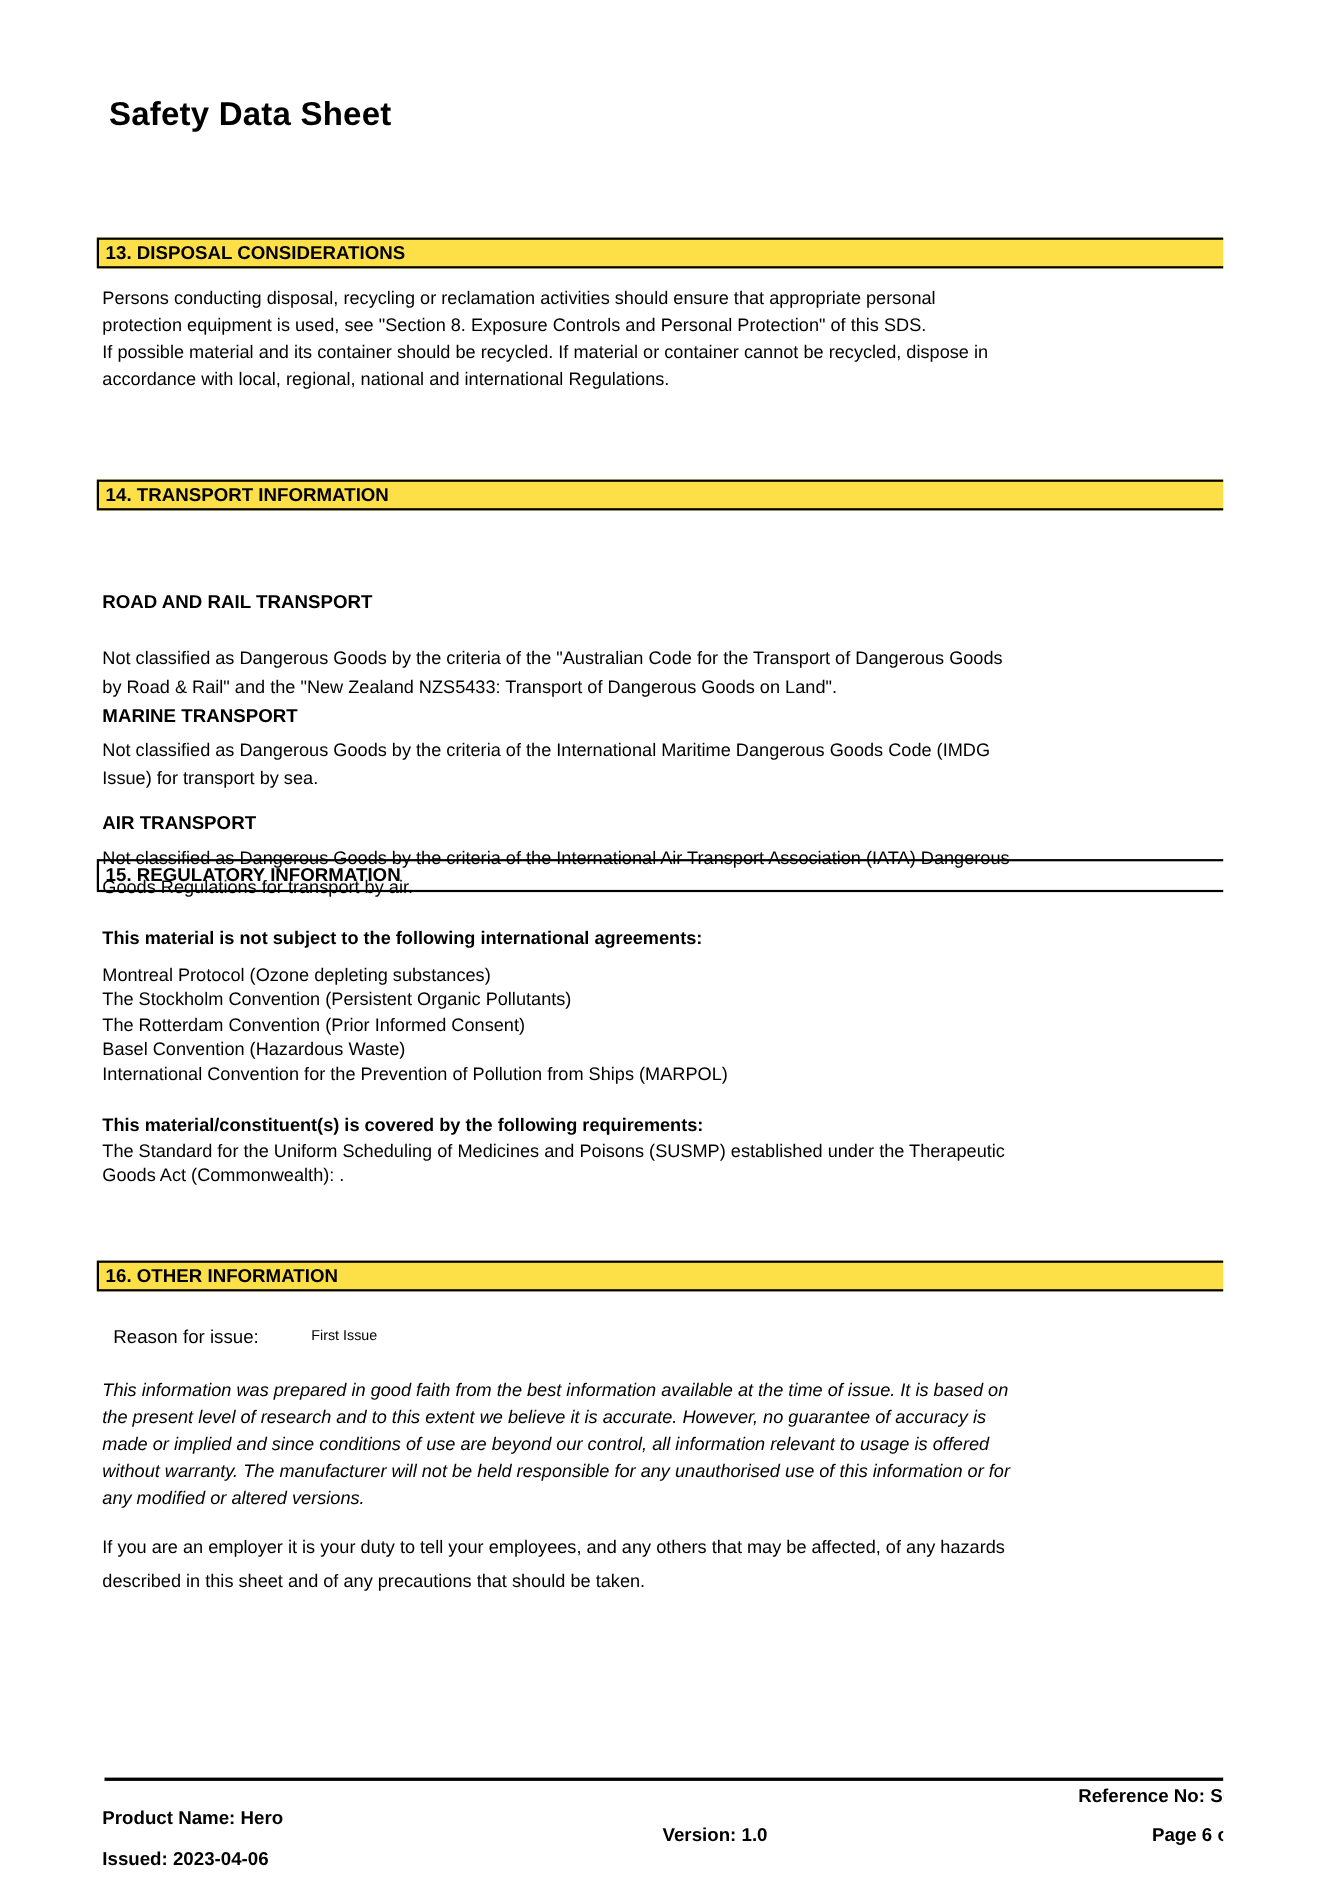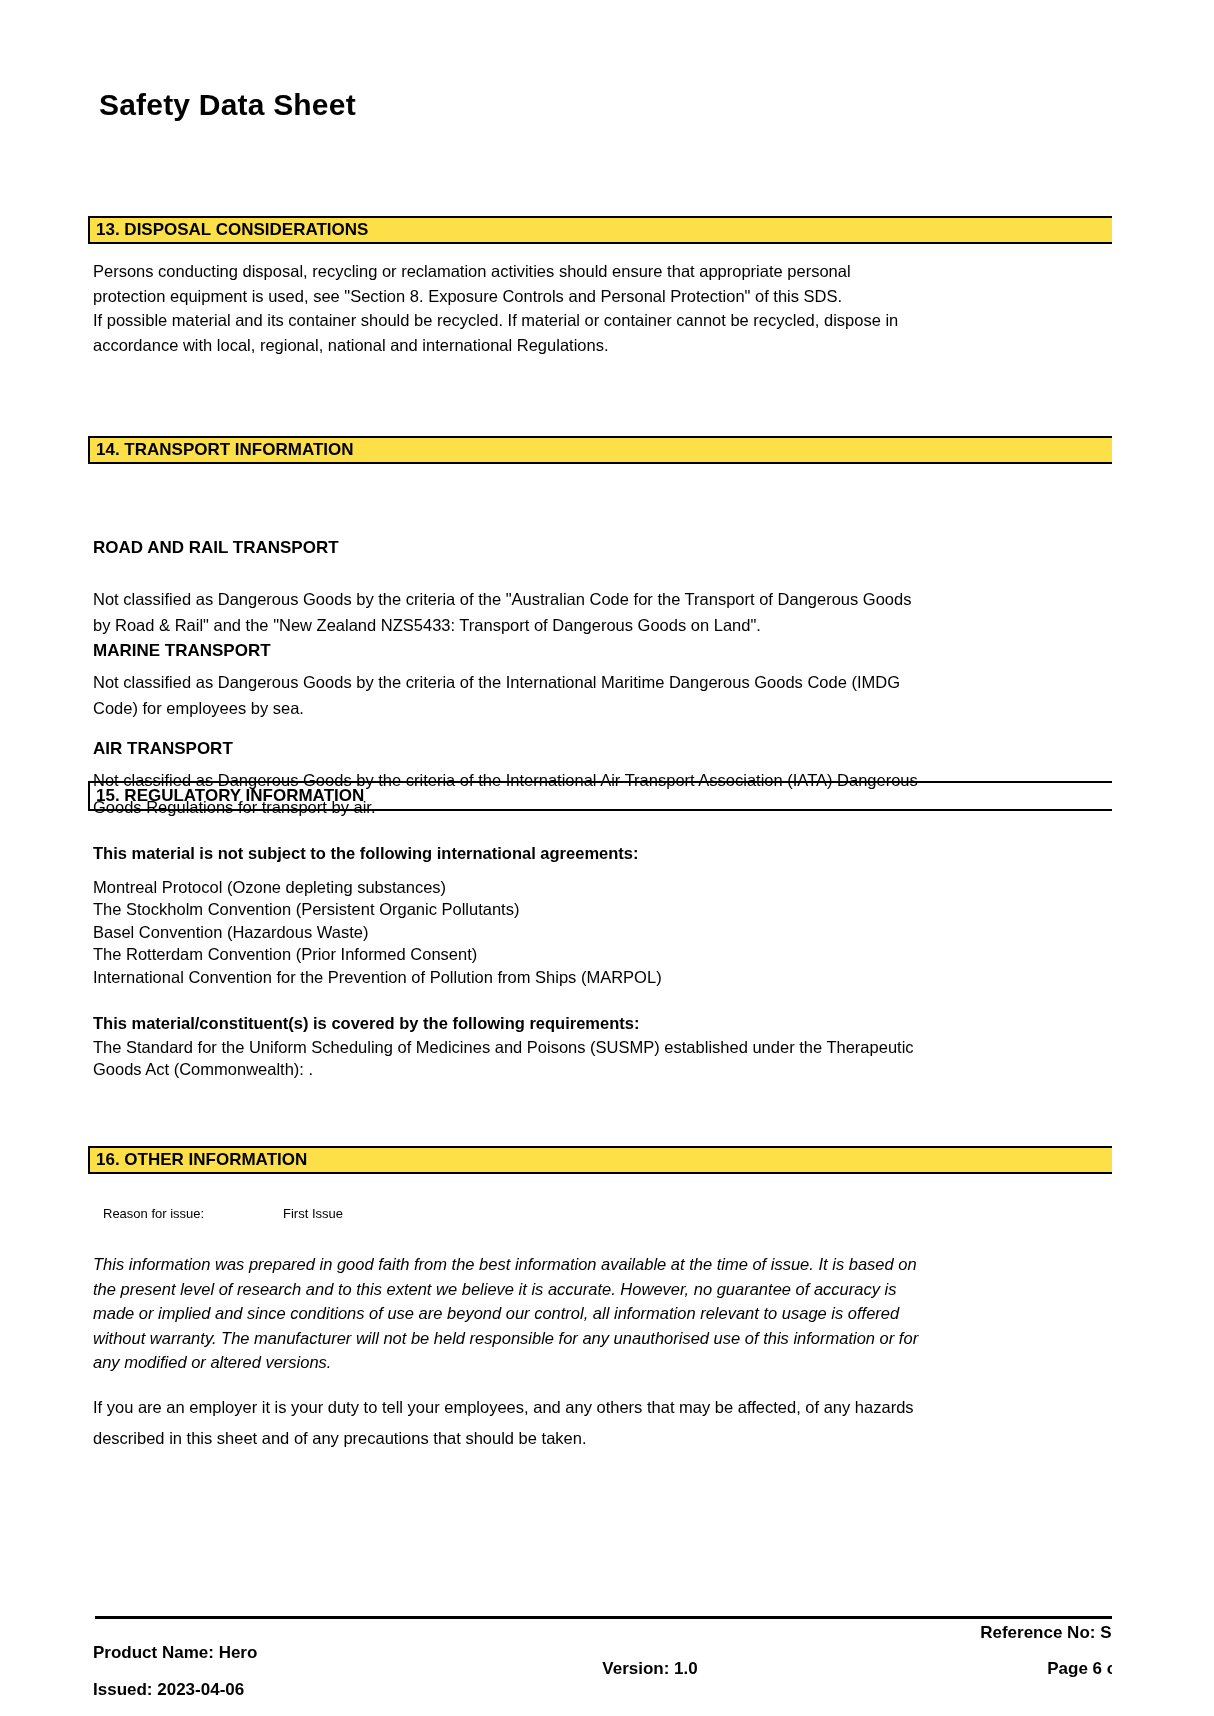--- a/index.html
+++ b/index.html
@@ -31,21 +31,21 @@
     position:absolute;left:93px;width:1000px;
     font-size:16.5px;
   }
   .para .ln{white-space:nowrap;}
   .bold-line{
     position:absolute;left:93px;
     font-size:16.5px;font-weight:bold;white-space:nowrap;
   }
   .reason-label{
     position:absolute;left:103px;top:1206px;
-    font-size:13px;white-space:nowrap;
+    font-size:17px;white-space:nowrap;
   }
   .reason-value{
     position:absolute;left:283px;top:1206px;
     font-size:13px;white-space:nowrap;
   }
   .footer-rule{
     position:absolute;left:95px;top:1616px;width:1042px;height:3px;
     background:#000;
   }
   .footer-text{
@@ -76,39 +76,39 @@
 
   <div class="subhead" style="top:538px;">ROAD AND RAIL TRANSPORT</div>
   <div class="para" style="top:586px;line-height:26px;">
     <div class="ln">Not classified as Dangerous Goods by the criteria of the "Australian Code for the Transport of Dangerous Goods</div>
     <div class="ln">by Road &amp; Rail" and the "New Zealand NZS5433: Transport of Dangerous Goods on Land".</div>
   </div>
 
   <div class="subhead" style="top:641px;">MARINE TRANSPORT</div>
   <div class="para" style="top:669px;line-height:26px;">
     <div class="ln">Not classified as Dangerous Goods by the criteria of the International Maritime Dangerous Goods Code (IMDG</div>
-    <div class="ln">Code) for employees by sea.</div>
+    <div class="ln">Issue) for transport by sea.</div>
   </div>
 
   <div class="subhead" style="top:739px;">AIR TRANSPORT</div>
   <div class="para" style="top:767px;line-height:27px;">
     <div class="ln">Not classified as Dangerous Goods by the criteria of the International Air Transport Association (IATA) Dangerous</div>
     <div class="ln">Goods Regulations for transport by air.</div>
   </div>
 
   <div class="secbox transparent" style="top:781px;height:30px;">
     <span>15. REGULATORY INFORMATION</span>
   </div>
 
   <div class="bold-line" style="top:844px;">This material is not subject to the following international agreements:</div>
   <div class="para" style="top:876px;line-height:22.4px;">
     <div class="ln">Montreal Protocol (Ozone depleting substances)</div>
     <div class="ln">The Stockholm Convention (Persistent Organic Pollutants)</div>
+    <div class="ln">The Rotterdam Convention (Prior Informed Consent)</div>
     <div class="ln">Basel Convention (Hazardous Waste)</div>
-    <div class="ln">The Rotterdam Convention (Prior Informed Consent)</div>
     <div class="ln">International Convention for the Prevention of Pollution from Ships (MARPOL)</div>
   </div>
 
   <div class="bold-line" style="top:1014px;">This material/constituent(s) is covered by the following requirements:</div>
   <div class="para" style="top:1037px;line-height:21.5px;">
     <div class="ln">The Standard for the Uniform Scheduling of Medicines and Poisons (SUSMP) established under the Therapeutic</div>
     <div class="ln">Goods Act (Commonwealth): .</div>
   </div>
 
   <div class="secbox" style="top:1146px;">

